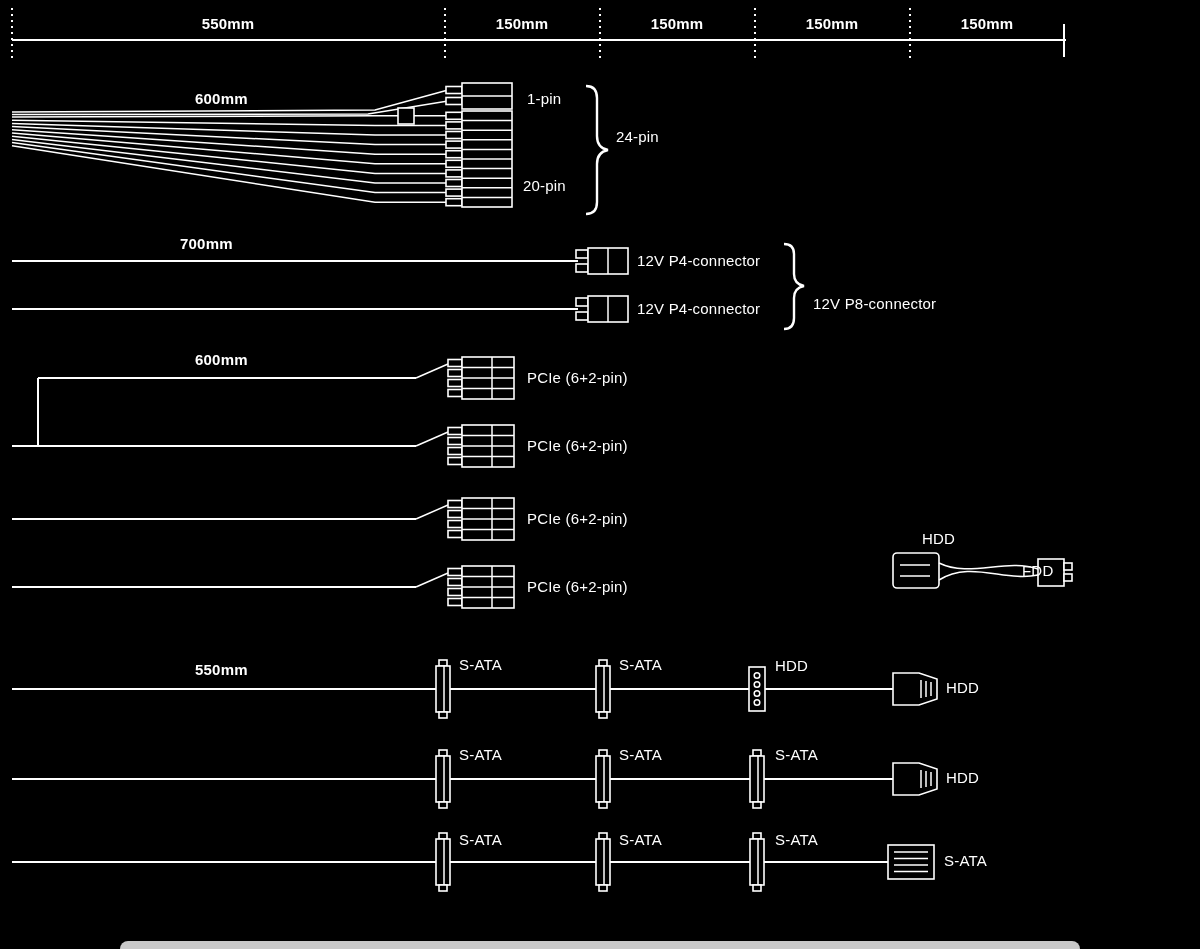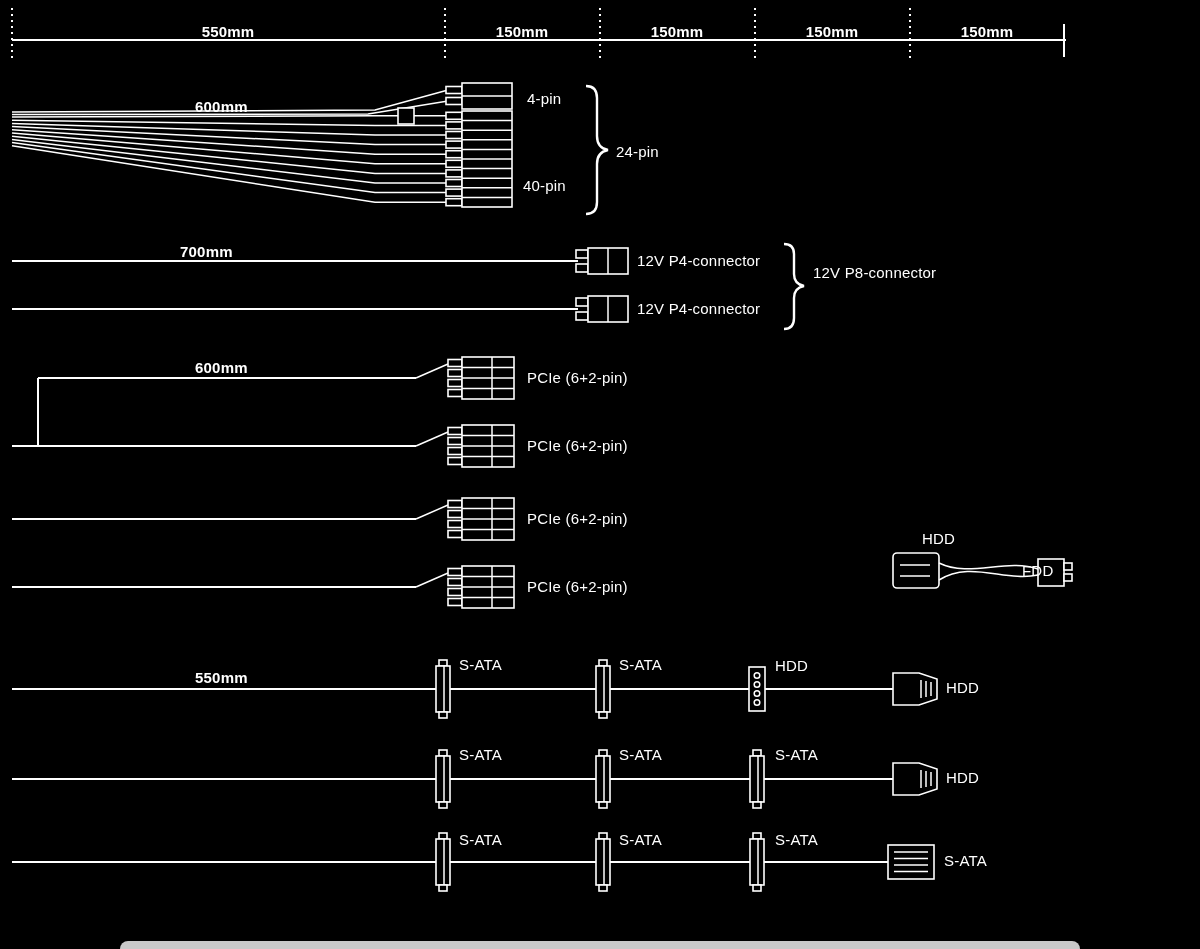--- a/index.html
+++ b/index.html
@@ -5,21 +5,21 @@
   html,body{margin:0;padding:0;background:#000;}
   .stage{
     position:relative;width:1200px;height:949px;background:#000;
     overflow:hidden;font-family:"Liberation Sans",sans-serif;
   }
   .stage svg{position:absolute;left:0;top:0;}
   .lbl{
     position:absolute;color:#fff;font-size:15px;line-height:18px;
     white-space:nowrap;letter-spacing:.2px;
   }
-  .b{font-weight:bold;margin-top:8px;}
+  .b{font-weight:bold;}
   .center{transform:translateX(-50%);}
   .ln{stroke:#fff;stroke-width:2;fill:none;}
   .thin{stroke:#fff;stroke-width:1.5;fill:none;}
   .box{stroke:#fff;stroke-width:1.6;fill:#000;}
   .dotted{stroke:#fff;stroke-width:2;stroke-dasharray:2 4;fill:none;}
   .brace{stroke:#fff;stroke-width:2.4;fill:none;}
   .divbar{
     position:absolute;left:120px;top:941px;width:960px;height:16px;
     border-radius:8px;
   }
@@ -200,28 +200,28 @@
     </g>
   </svg>
 
   <span class="lbl b center" style="left:228px;top:15px">550mm</span>
   <span class="lbl b center" style="left:522px;top:15px">150mm</span>
   <span class="lbl b center" style="left:677px;top:15px">150mm</span>
   <span class="lbl b center" style="left:832px;top:15px">150mm</span>
   <span class="lbl b center" style="left:987px;top:15px">150mm</span>
 
   <span class="lbl b" style="left:195px;top:90px">600mm</span>
-  <span class="lbl" style="left:527px;top:90px">4-pin</span>
-  <span class="lbl" style="left:523px;top:177px">40-pin</span>
-  <span class="lbl" style="left:616px;top:143px">24-pin</span>
+  <span class="lbl" style="left:527px;top:90px">1-pin</span>
+  <span class="lbl" style="left:523px;top:177px">20-pin</span>
+  <span class="lbl" style="left:616px;top:128px">24-pin</span>
 
   <span class="lbl b" style="left:180px;top:235px">700mm</span>
   <span class="lbl" style="left:637px;top:252px">12V P4-connector</span>
   <span class="lbl" style="left:637px;top:300px">12V P4-connector</span>
-  <span class="lbl" style="left:813px;top:264px">12V P8-connector</span>
+  <span class="lbl" style="left:813px;top:295px">12V P8-connector</span>
 
   <span class="lbl b" style="left:195px;top:351px">600mm</span>
   <span class="lbl" style="left:527px;top:369px">PCIe (6+2-pin)</span>
   <span class="lbl" style="left:527px;top:437px">PCIe (6+2-pin)</span>
   <span class="lbl" style="left:527px;top:510px">PCIe (6+2-pin)</span>
   <span class="lbl" style="left:527px;top:578px">PCIe (6+2-pin)</span>
 
   <span class="lbl" style="left:922px;top:530px">HDD</span>
   <span class="lbl" style="left:1022px;top:562px">FDD</span>
 

